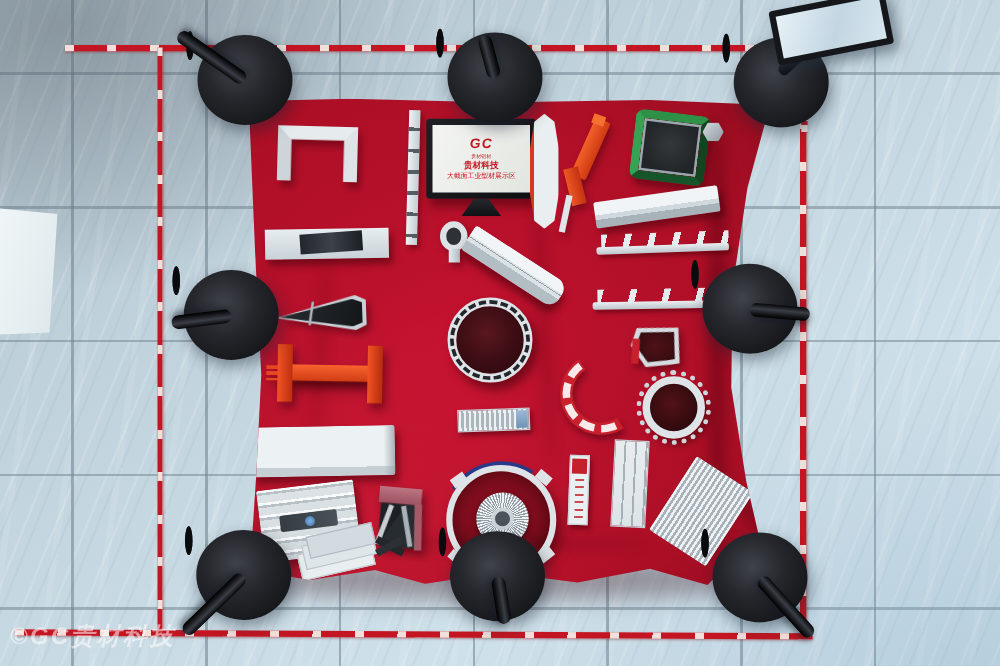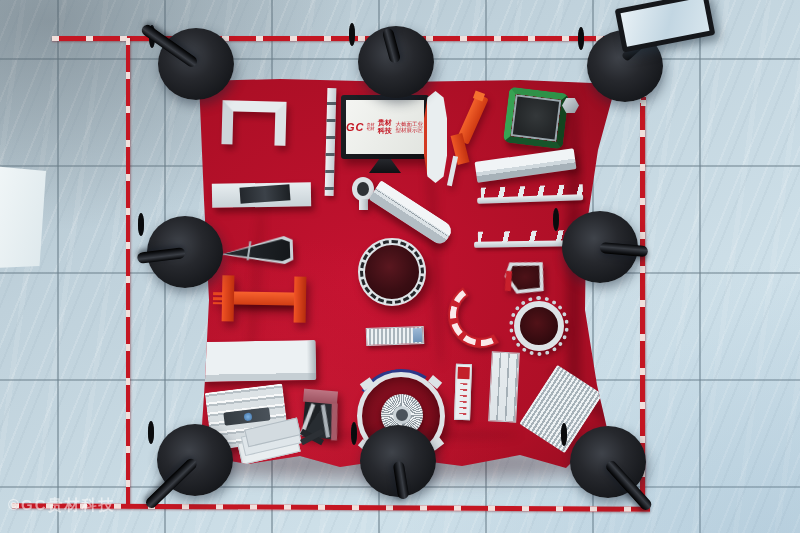--- a/index.html
+++ b/index.html
@@ -54,21 +54,21 @@
   #it-vrail{left:326px;top:88px;width:9px;height:108px;transform:rotate(1.5deg);
     background-image:repeating-linear-gradient(180deg, rgba(60,70,78,0) 0 14px, rgba(60,70,78,.85) 14px 17px),
       linear-gradient(90deg,#eef2f4,#c3ccd1);box-shadow:2px 3px 4px rgba(70,0,12,.45);}
   #it-baseplate{left:212px;top:183px;width:99px;height:24px;transform:rotate(-1deg);
     background:linear-gradient(180deg,#e7edf0,#c8d2d7);}
   #it-baseplate .clamp{left:28px;top:3px;width:50px;height:16px;transform:rotate(-3deg);
     background:linear-gradient(90deg,#23272c,#3c4249 50%,#1c2024);}
 
   #it-sign{left:341px;top:95px;width:88px;height:64px;padding:5px;border-radius:3px;
     background:linear-gradient(135deg,#1f2126,#0e0f12);box-shadow:3px 6px 8px rgba(60,0,10,.5);}
-  .sign-screen{position:relative;width:100%;height:100%;display:flex;flex-direction:row;
+  .sign-screen{position:relative;width:100%;height:100%;display:flex;flex-direction:column;
     align-items:center;justify-content:center;gap:2px;text-align:center;
     background:linear-gradient(120deg,#f4f5f2,#e2e5e0);}
   .sign-screen span{position:static;}
   .sign-logo{color:#c41622;font-weight:bold;font-style:italic;font-size:11px;line-height:1;letter-spacing:1px;}
   .sign-brand{color:#c41622;font-size:4px;line-height:1;}
   .sign-title{color:#c41622;font-size:7px;font-weight:bold;line-height:1.1;}
   .sign-sub{color:#c41622;font-size:5.5px;line-height:1.1;}
   #it-sign-stand{left:369px;top:159px;width:32px;height:14px;
     background:linear-gradient(180deg,#26282d,#101114);clip-path:polygon(32% 0,68% 0,100% 100%,0 100%);}
 
@@ -254,22 +254,22 @@
 
   
   #panel-arm{left:624px;top:54px;width:34px;height:9px;transform:rotate(-42deg);transform-origin:0 50%;
     background:linear-gradient(180deg,#202227,#0b0c0e);border-radius:4px;}
   #info-panel{left:618px;top:0;width:94px;height:44px;transform:rotate(-11deg);padding:5px;
     background:#15171b;border-radius:3px;box-shadow:4px 6px 10px rgba(40,55,70,.5);}
   #info-panel .panel-screen{position:relative;width:100%;height:100%;
     background:linear-gradient(115deg,#e8f1f6 0%,#c2d6e2 55%,#d8e6ee 100%);}
 
   
-  .watermark{left:8px;top:496px;font-size:15px;font-weight:bold;letter-spacing:2px;
-    color:rgba(255,255,255,.55);}
+  .watermark{left:8px;top:496px;font-size:19px;font-weight:bold;letter-spacing:2px;
+    color:rgba(255,255,255,.55);font-style:italic;}
 </style>
 </head>
 <body>
 
 <div class="stage">
 
   <div class="floor-tiles"></div>
   <div class="floor-light"></div>
   <div class="wall-panel"></div>
 

